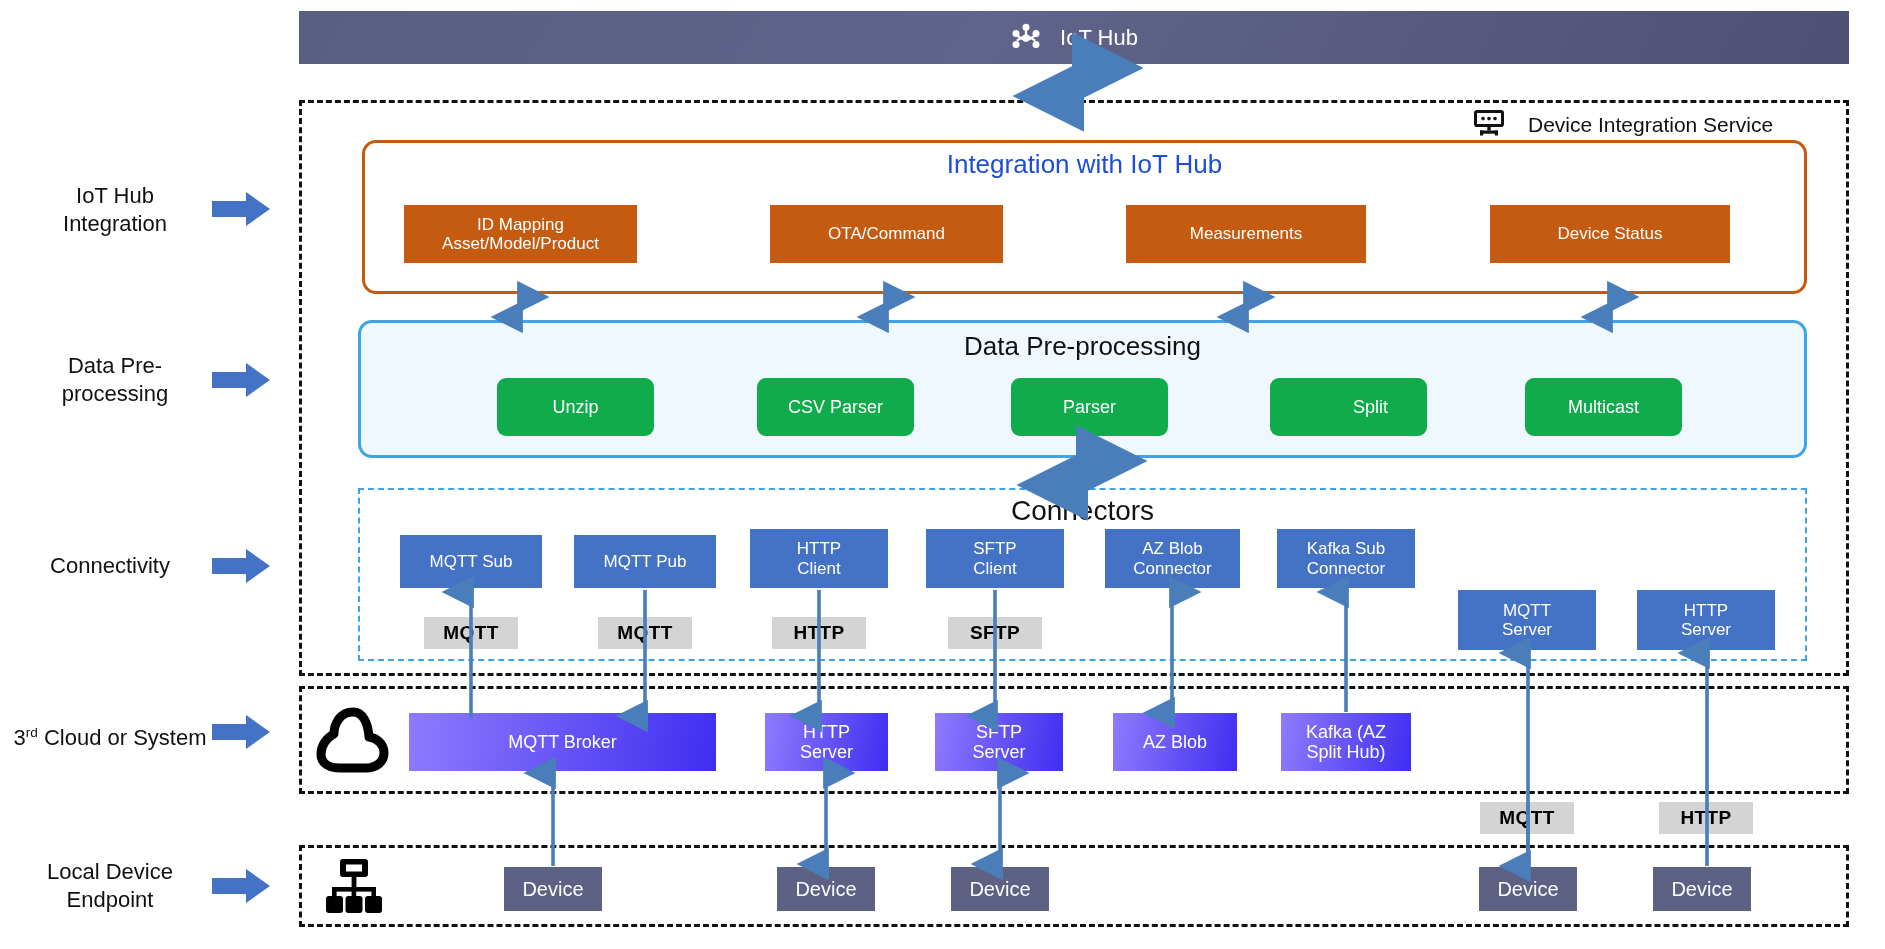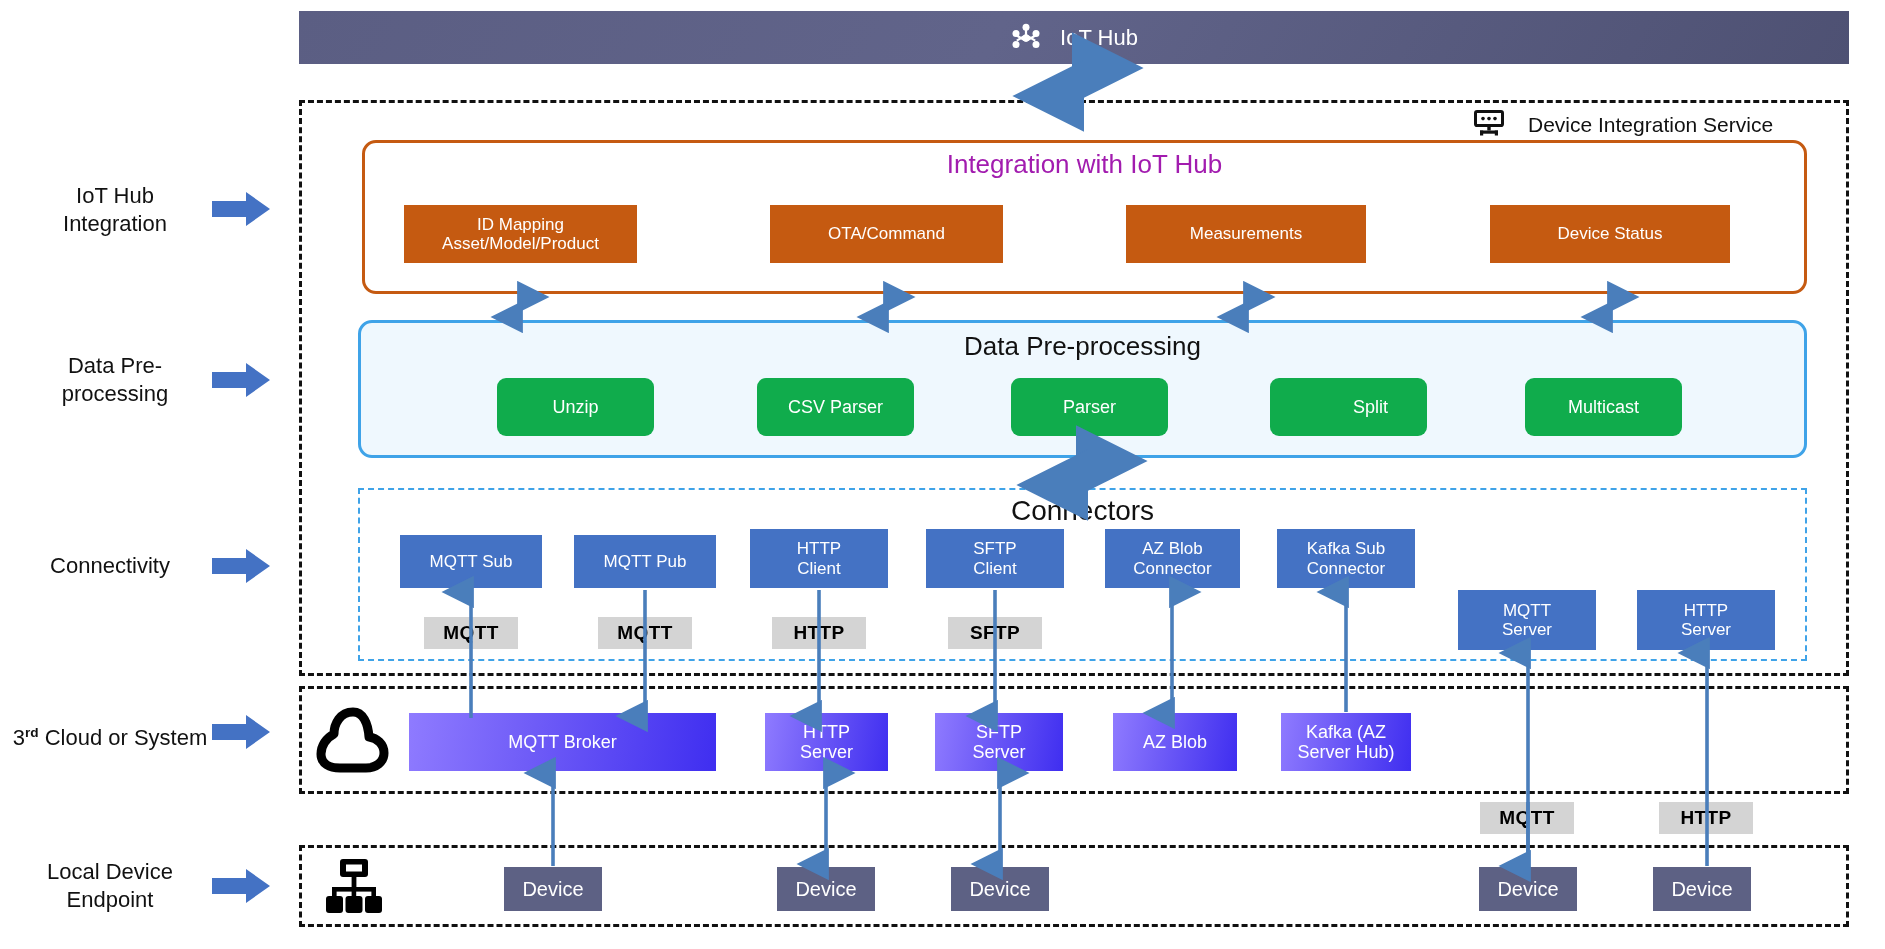--- a/index.html
+++ b/index.html
@@ -31,21 +31,21 @@
   }
   #dis-tag .lbl{font-size:21px;color:#111;white-space:nowrap;}
 
   
   #integration-panel{
     left:362px;top:140px;width:1445px;height:154px;
     border:3px solid #c55a11;border-radius:14px;background:#fff;
   }
   #integration-title{
     left:362px;top:148px;width:1445px;height:34px;
-    font-size:26px;color:#a21caf;
+    font-size:26px;color:#1d4ed8;
   }
   .orange-box{
     height:58px;background:#c55a11;color:#ffffff;font-size:17px;
   }
 
   
   #preproc-panel{
     left:358px;top:320px;width:1449px;height:138px;
     border:3px solid #3fa3e8;border-radius:14px;background:#eff8fe;
   }
@@ -94,21 +94,21 @@
   .proto-chip{
     height:32px;background:#d4d4d4;color:#000;
     font-size:19px;font-weight:bold;letter-spacing:.4px;
   }
 
   
   .rail-label{
     font-size:22px;color:#111;text-align:center;line-height:1.28;
     display:flex;align-items:center;justify-content:center;
   }
-  .rail-label sup{font-size:.62em;vertical-align:super;font-weight:bold;}
+  .rail-label sup{font-size:.62em;vertical-align:super;}
   .rail-arrow{width:58px;height:34px;}
 
   
   #arrow-layer{left:0;top:0;width:1885px;height:949px;pointer-events:none;}
 </style>
 </head>
 <body>
 
 <div class="abs" id="iot-hub-bar">
   <span>
@@ -251,21 +251,21 @@
     <span style="display:block;">SFTP</span>
     <span style="display:block;">Server</span>
   </span>
 </div>
 <div class="abs ctr purple-box" style="left:1113px;top:713px;width:124px;">
   <span>AZ Blob</span>
 </div>
 <div class="abs ctr purple-box" style="left:1281px;top:713px;width:130px;">
   <span style="display:block;">
     <span style="display:block;">Kafka (AZ</span>
-    <span style="display:block;">Server Hub)</span>
+    <span style="display:block;">Split Hub)</span>
   </span>
 </div>
 
 <div class="abs" id="device-panel"></div>
 <div class="abs" style="left:323px;top:856px;width:62px;height:60px;">
   <svg width="62" height="60" viewBox="0 0 62 60" fill="#000">
     <rect x="17" y="3" width="28" height="18" rx="3"></rect>
     <rect x="23" y="8.5" width="16" height="7" fill="#fff"></rect>
     <rect x="28.6" y="21" width="4.8" height="12"></rect>
     <rect x="9" y="31" width="44" height="4.6"></rect>

